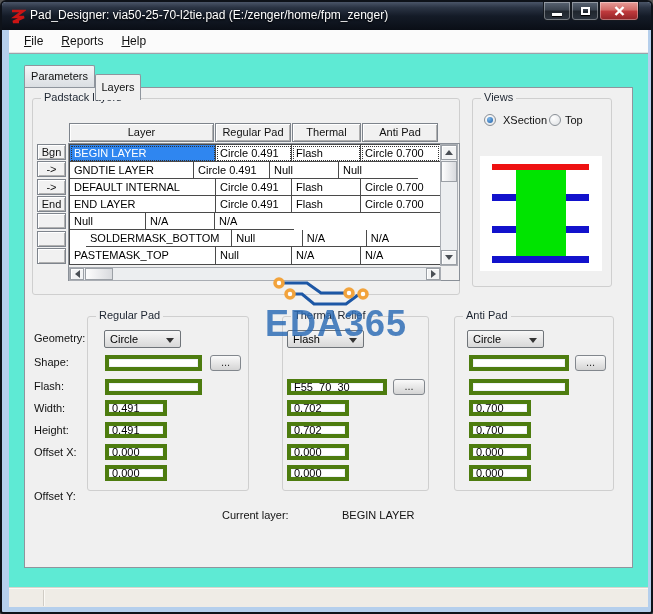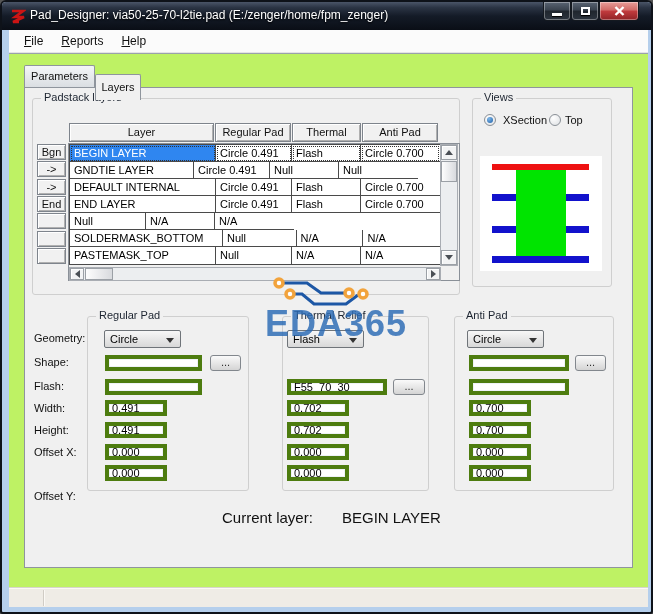--- a/index.html
+++ b/index.html
@@ -19,21 +19,21 @@
   .winbtn.min,.winbtn.max{width:28px;background:linear-gradient(180deg,#5a6574 0%,#39424e 45%,#20262e 50%,#2c343e 100%);}
   .winbtn.close{width:40px;background:linear-gradient(180deg,#e89d99 0%,#d06a66 45%,var(--close_red) 50%,#8f2326 100%);}
   .glyph-min{width:10px;height:3px;background:#fff;box-shadow:0 1px 1px #000;margin-top:6px;}
   .glyph-max{width:9px;height:8px;border:2px solid #fff;box-shadow:0 1px 1px #000;}
   
   .menubar{position:absolute;left:7px;top:28px;width:639px;height:23px;background:#fbfbfb;
     display:flex;align-items:center;padding-left:6px;border-bottom:1px solid #e4e4e4;}
   .menu-item{display:inline-block;padding:2px 9px;font-size:12px;color:#111;cursor:default;}
   .menu-item::first-letter{text-decoration:underline;}
   
-  .client{position:absolute;left:7px;top:51px;width:639px;height:534px;background:#bef264;
+  .client{position:absolute;left:7px;top:51px;width:639px;height:534px;background:#5eead4;
     border-top:1px solid #9aa2ab;}
   .tabpage{position:absolute;left:15px;top:33px;width:609px;height:481px;border:1px solid #8f959d;background:#f0f0f0;}
   .tab{position:absolute;font-size:11px;text-align:center;line-height:21px;cursor:pointer;
     border:1px solid #8f959d;border-bottom:none;border-radius:2px 2px 0 0;color:#111;}
   .tab.inactive{background:linear-gradient(180deg,#f4f6f8,#dadee2);}
   .tab.active{background:#f0f0f0;z-index:5;line-height:25px;}
   
   .groupbox{position:absolute;border:1px solid #cfcfcf;border-radius:3px;}
   .groupbox .glabel{position:absolute;top:-8px;left:8px;background:#f0f0f0;padding:0 3px;
     font-size:11px;color:#1c2430;white-space:nowrap;}
@@ -78,21 +78,21 @@
   input.field{position:absolute;height:16px;border:4px solid #4d7c0f;box-shadow:inset 0 0 0 1px #eef2f6;
     font-size:11px;padding:0 3px;background:#fff;color:#000;outline:none;}
   .combo{position:absolute;height:18px;border:1px solid #6f7479;border-radius:2px;
     background:linear-gradient(180deg,#f7f7f7,#d8d8d8);cursor:pointer;}
   .combo .ctext{position:absolute;left:5px;top:2px;font-size:11px;color:#000;}
   .combo .carrow{position:absolute;right:6px;top:7px;width:0;height:0;
     border-left:4px solid transparent;border-right:4px solid transparent;border-top:5px solid #333;}
   .browse{position:absolute;height:16px;border:1px solid #82878d;border-radius:3px;
     background:linear-gradient(180deg,#fafafa,#d4d4d4);font-size:11px;text-align:center;line-height:12px;
     color:#333;cursor:pointer;}
-  .currentlayer{position:absolute;font-size:15px;color:#111;}
+  .currentlayer{position:absolute;font-size:11px;color:#111;}
   
   .wm-text{position:absolute;left:256px;top:249px;font-size:36px;font-weight:bold;letter-spacing:1px;
     color:var(--watermark_blue);opacity:.82;z-index:60;pointer-events:none;}
   .wm-circuit{position:absolute;left:263px;top:222px;z-index:60;pointer-events:none;}
   
   .statusbar{position:absolute;left:7px;top:585px;width:639px;height:20px;background:#efece6;
     border-top:1px solid #d8d4cd;box-shadow:inset 0 1px 0 #fbf9f5;}
   .status-sep{position:absolute;left:34px;top:2px;width:1px;height:16px;background:#d0ccc5;box-shadow:1px 0 0 #fbf9f5;}
 </style>
 </head>
@@ -180,21 +180,21 @@
           <div class="gcell" style="width: 76px;">Circle 0.491</div>
           <div class="gcell" style="width: 69px;">Flash</div>
           <div class="gcell" style="width: 79px;">Circle 0.700</div>
         </div>
         <div class="grow">
           <div class="gcell" style="width: 76px;">Null</div>
           <div class="gcell" style="width: 69px;">N/A</div>
           <div class="gcell" style="width: 79px;">N/A</div>
         </div>
         <div class="grow">
-          <div class="gcell" style="width: 158px;">SOLDERMASK_BOTTOM</div>
+          <div class="gcell" style="width: 158px; margin-left: 16px;">SOLDERMASK_BOTTOM</div>
           <div class="gcell" style="width: 76px;">Null</div>
           <div class="gcell" style="width: 69px;">N/A</div>
           <div class="gcell" style="width: 79px;">N/A</div>
         </div>
         <div class="grow">
           <div class="gcell" style="width: 146px;">PASTEMASK_TOP</div>
           <div class="gcell" style="width: 76px;">Null</div>
           <div class="gcell" style="width: 69px;">N/A</div>
           <div class="gcell" style="width: 79px;">N/A</div>
         </div>

